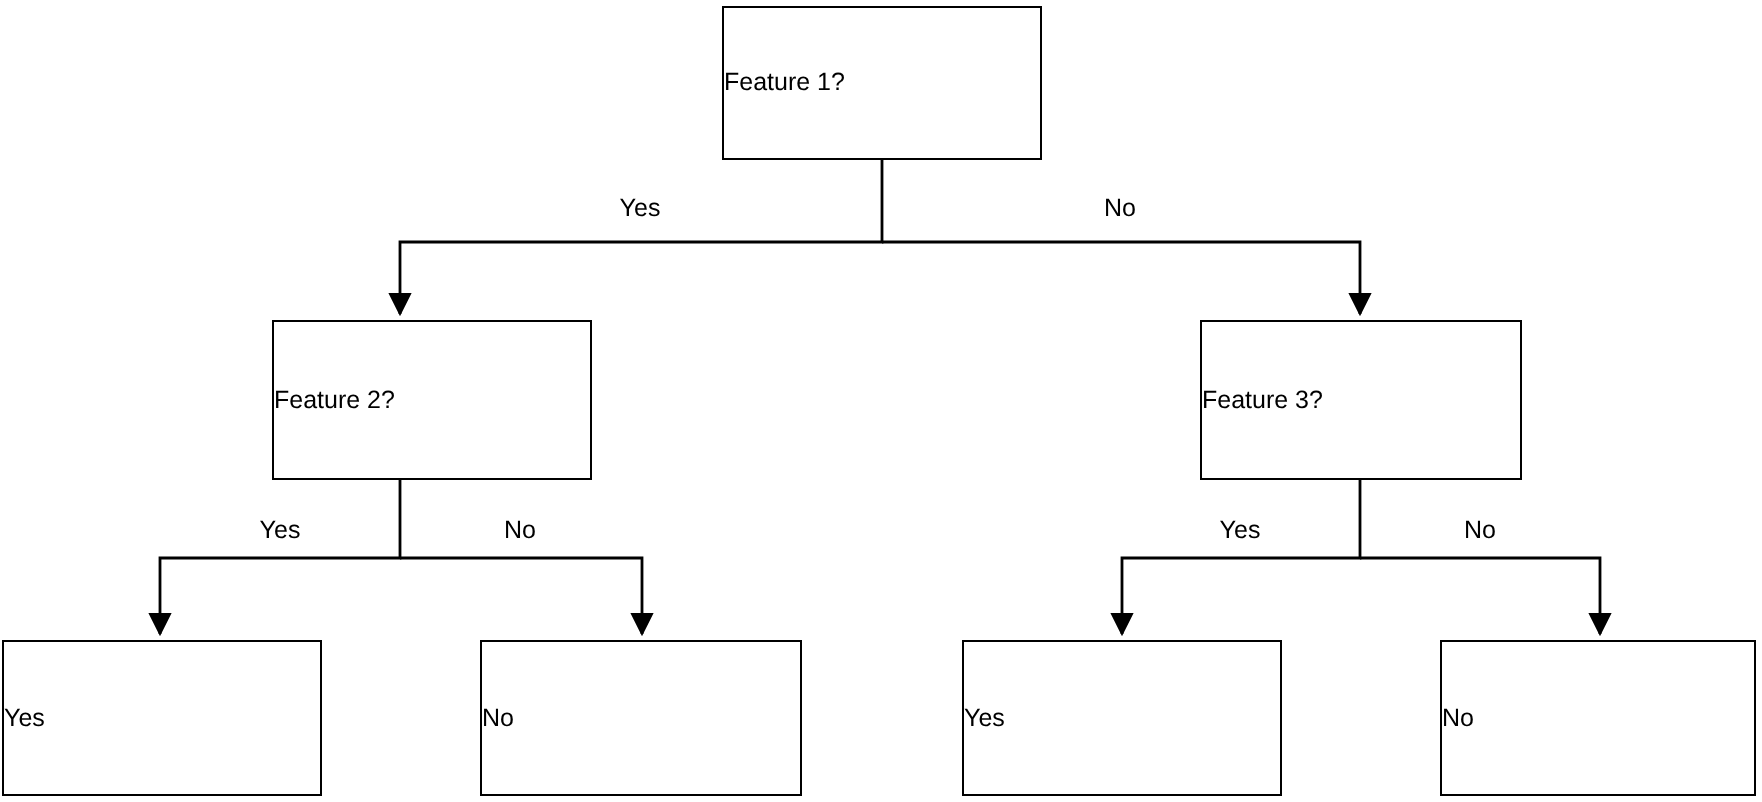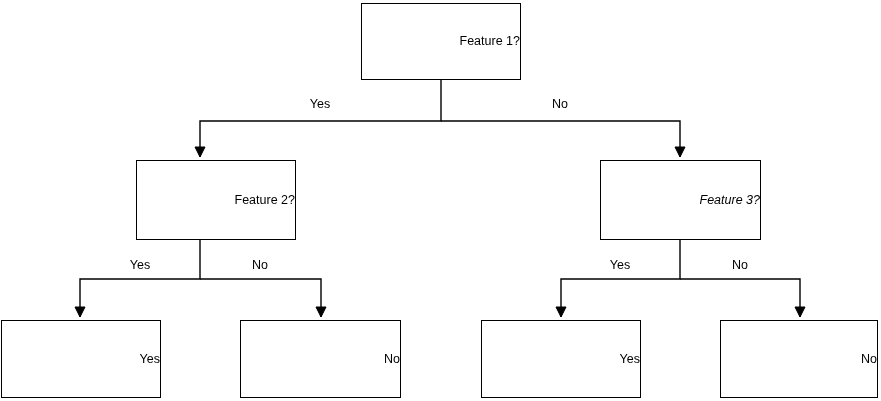--- a/index.html
+++ b/index.html
@@ -17,38 +17,38 @@
     left: 0; top: 0;
     width: 881px; height: 401px;
   }
   .node {
     position: absolute;
     box-sizing: border-box;
     background: #ffffff;
     border: 1.5px solid #000000;
     display: flex;
     align-items: center;
-    justify-content: flex-end;
+    justify-content: flex-start;
     font-size: 12.5px;
     line-height: 1;
     text-align: center;
   }
   .edge-label {
     position: absolute;
     transform: translate(-50%, -50%);
     font-size: 12.5px;
     line-height: 1;
     white-space: nowrap;
     background: #ffffff;
     padding: 1px 3px;
   }
   
   .n-root   { left: 361px; top: 3px;   width: 160px; height: 77px; }
   .n-left   { left: 136px; top: 160px; width: 160px; height: 80px; }
-  .n-right  { left: 600px; top: 160px; width: 161px; height: 80px; font-style: italic; }
+  .n-right  { left: 600px; top: 160px; width: 161px; height: 80px; }
   .n-leaf1  { left: 1px;   top: 320px; width: 160px; height: 78px; }
   .n-leaf2  { left: 240px; top: 320px; width: 161px; height: 78px; }
   .n-leaf3  { left: 481px; top: 320px; width: 160px; height: 78px; }
   .n-leaf4  { left: 720px; top: 320px; width: 158px; height: 78px; }
   
   .el-1 { left: 320px; top: 104px; }
   .el-2 { left: 560px; top: 104px; }
   .el-3 { left: 140px; top: 265px; }
   .el-4 { left: 260px; top: 265px; }
   .el-5 { left: 620px; top: 265px; }

